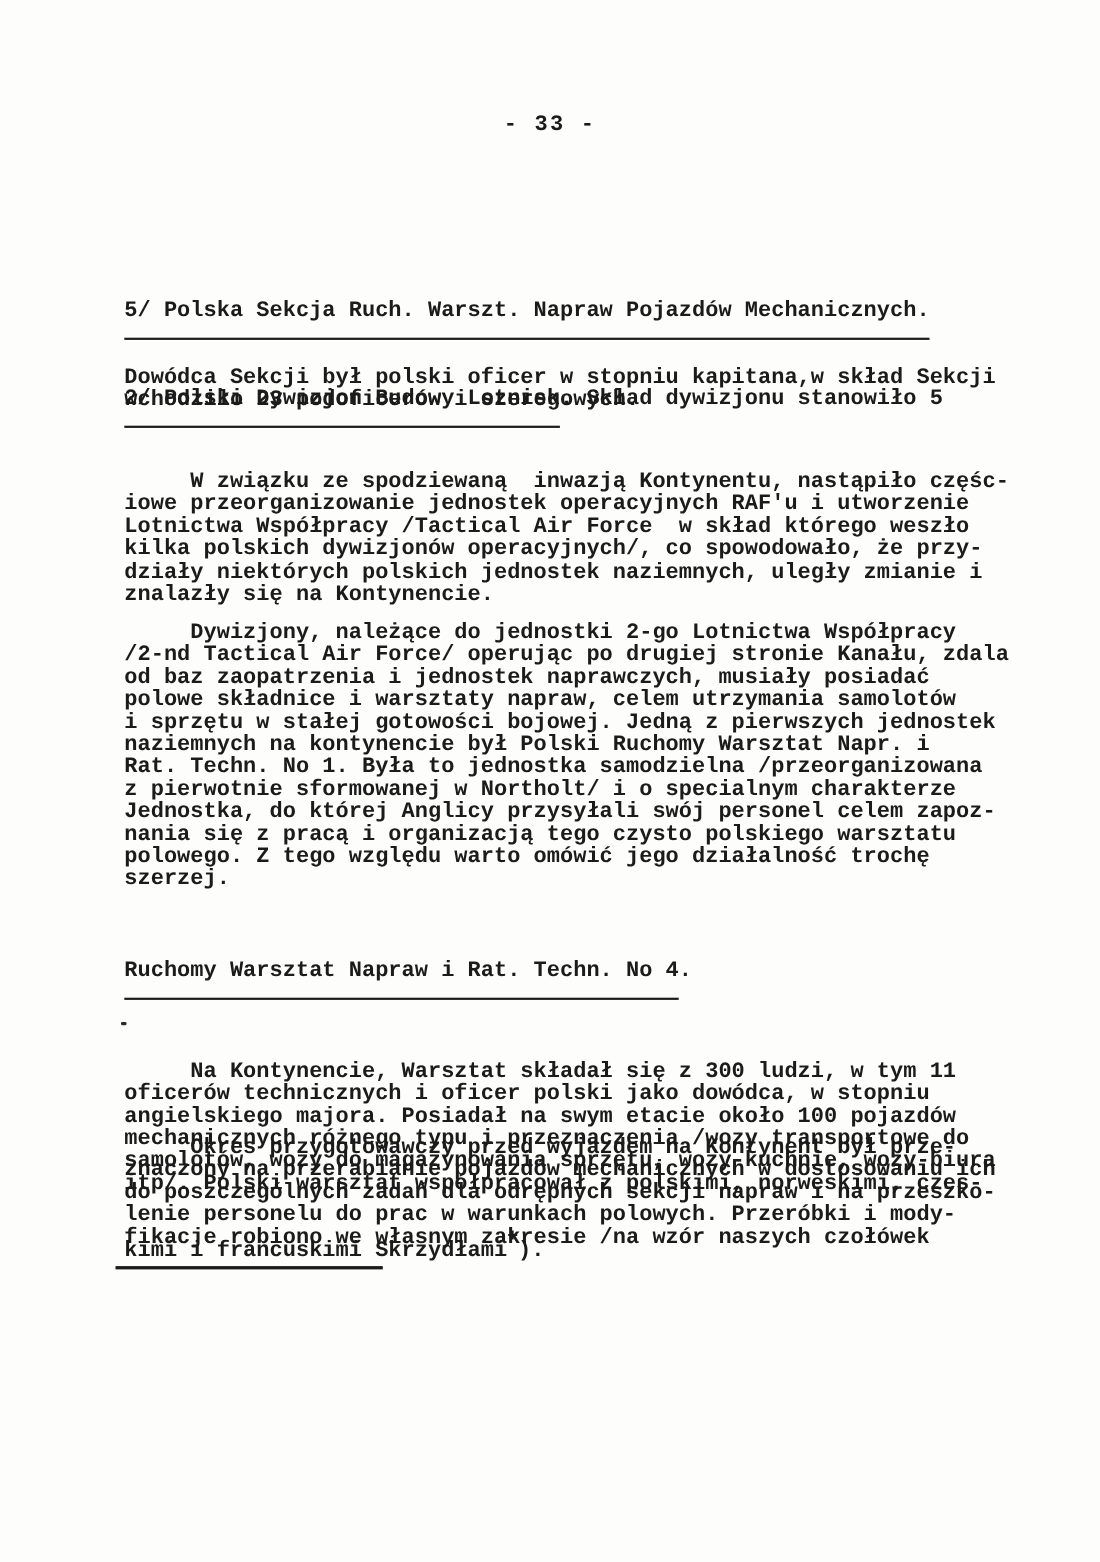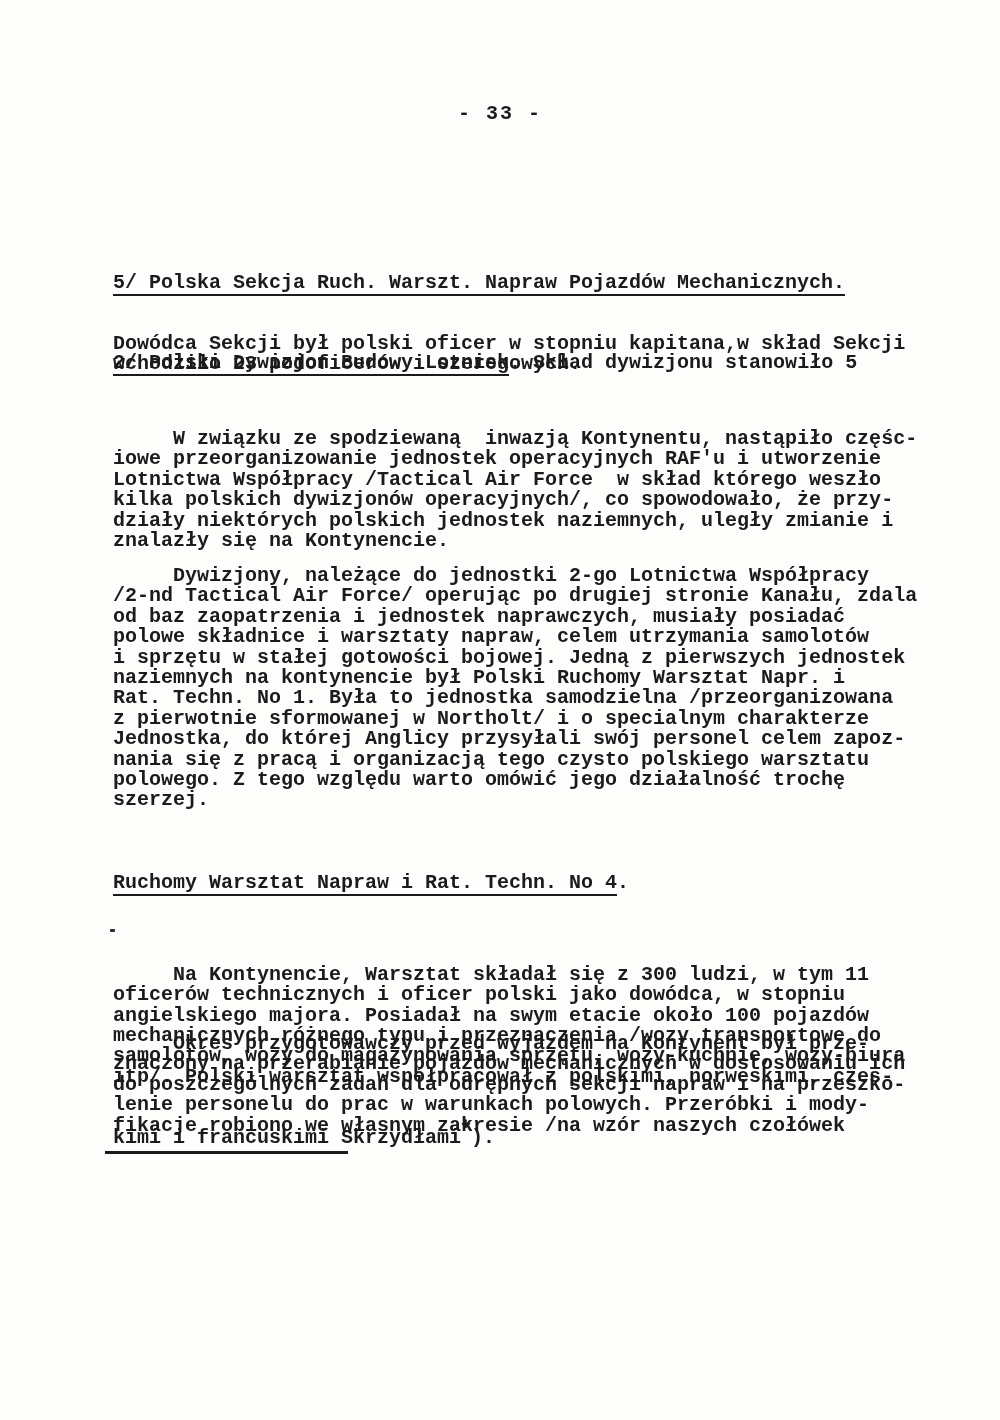--- a/index.html
+++ b/index.html
@@ -30,21 +30,21 @@
   }
   .block {
     position: absolute;
     left: 113px;
     white-space: pre;
   }
   .lines { white-space: pre; }
   .line  { white-space: pre; }
   .u {
     border-bottom: 2.5px solid #1b1b1b;
-    padding-bottom: 0;
+    padding-bottom: 13px;
   }
   sup.fnmark {
     font-size: 0.82em;
     position: relative;
     top: -0.38em;
     line-height: 0;
   }
   .fn-rule {
     position: absolute;
     left: 105px;

